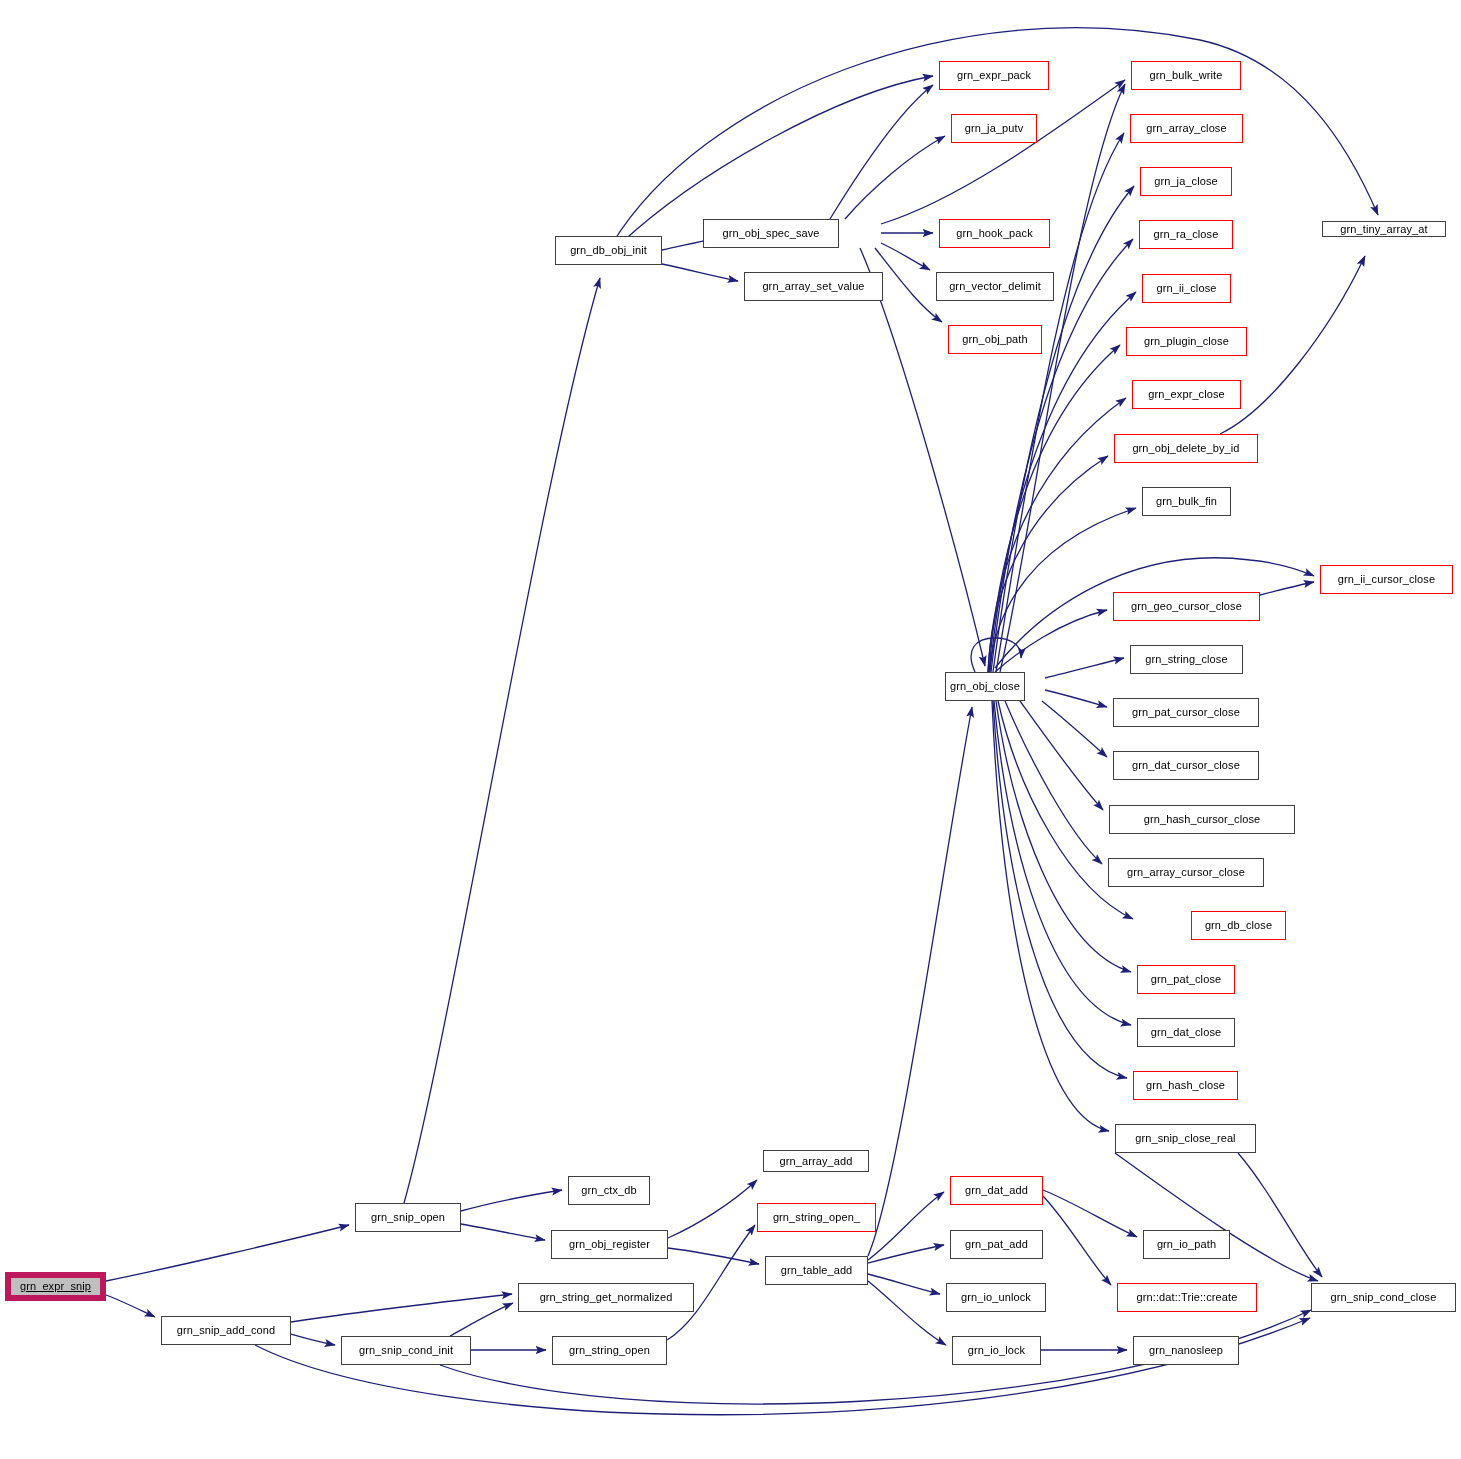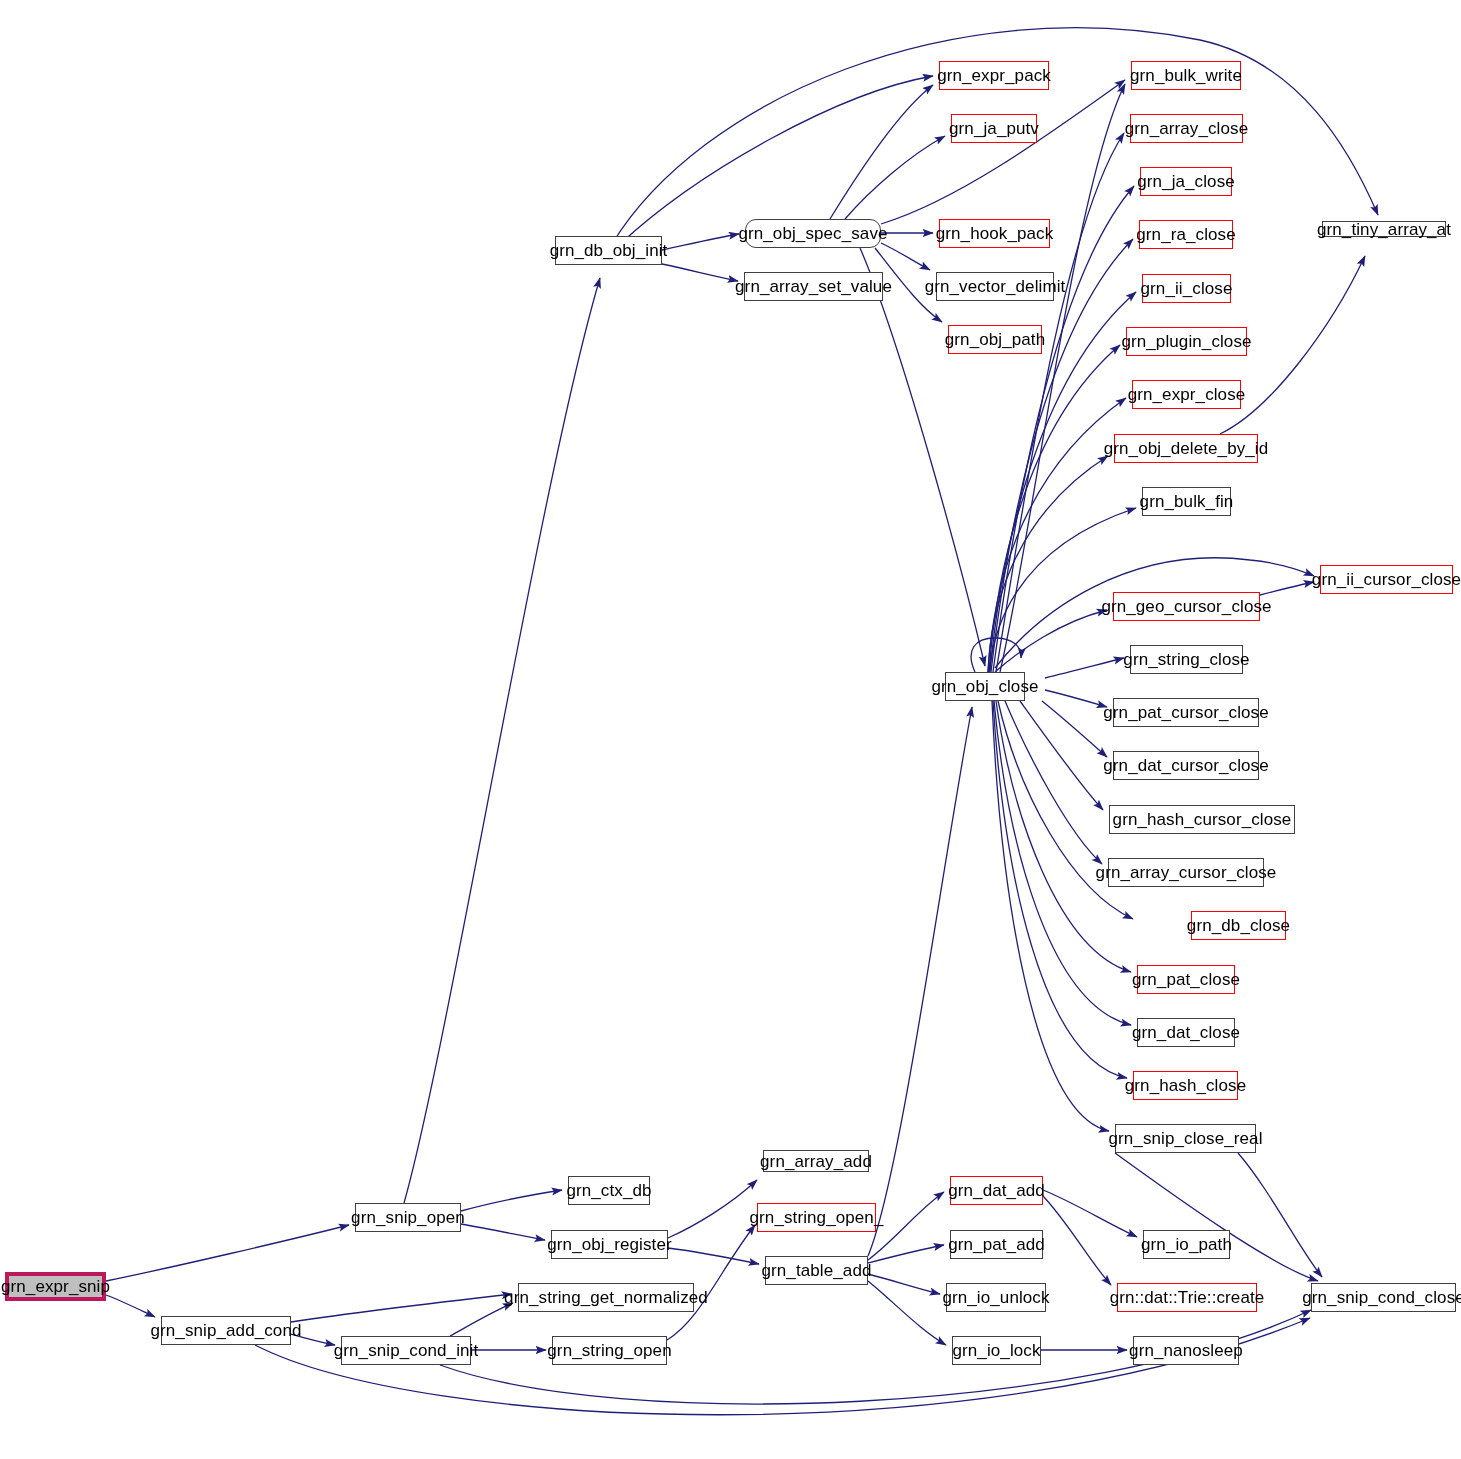--- a/index.html
+++ b/index.html
@@ -31,33 +31,34 @@
     height: 1459px;
   }
   .gnode {
     position: absolute;
     box-sizing: border-box;
     display: flex;
     align-items: center;
     justify-content: center;
     background: #ffffff;
     border: 1px solid #404040;
-    font-size: 17px;
+    font-size: 11px;
     line-height: 1;
     color: #000000;
     white-space: nowrap;
     letter-spacing: 0.1px;
     cursor: pointer;
   }
   .gnode.red {
     border: 1px solid #ff0000;
   }
   .gnode.current {
     background: #bfbfbf;
-    border: 4px solid #be185d;
+    border: 6px solid #be185d;
+    text-decoration: underline;
   }
   .gnode .lbl {
     pointer-events: none;
   }
 </style>
 </head>
 <body>
 
 <div id="graph-root">
   <svg id="edge-layer" viewBox="0 0 1461 1459" width="1461" height="1459">
@@ -149,21 +150,21 @@
       </div>
       <div class="gnode" style="left: 518px; top: 1283px; width: 176px; height: 29px;">
         <span class="lbl">grn_string_get_normalized</span>
       </div>
       <div class="gnode" style="left: 341px; top: 1336px; width: 130px; height: 29px;">
         <span class="lbl">grn_snip_cond_init</span>
       </div>
       <div class="gnode" style="left: 552px; top: 1336px; width: 115px; height: 29px;">
         <span class="lbl">grn_string_open</span>
       </div>
-      <div class="gnode" style="left: 745px; top: 219px; width: 136px; height: 29px; border-radius: 11px;">
+      <div class="gnode" style="left: 703px; top: 219px; width: 136px; height: 29px;">
         <span class="lbl">grn_obj_spec_save</span>
       </div>
       <div class="gnode" style="left: 744px; top: 272px; width: 139px; height: 29px;">
         <span class="lbl">grn_array_set_value</span>
       </div>
       <div class="gnode red" style="left: 939px; top: 61px; width: 110px; height: 29px;">
         <span class="lbl">grn_expr_pack</span>
       </div>
       <div class="gnode red" style="left: 951px; top: 114px; width: 86px; height: 29px;">
         <span class="lbl">grn_ja_putv</span>

